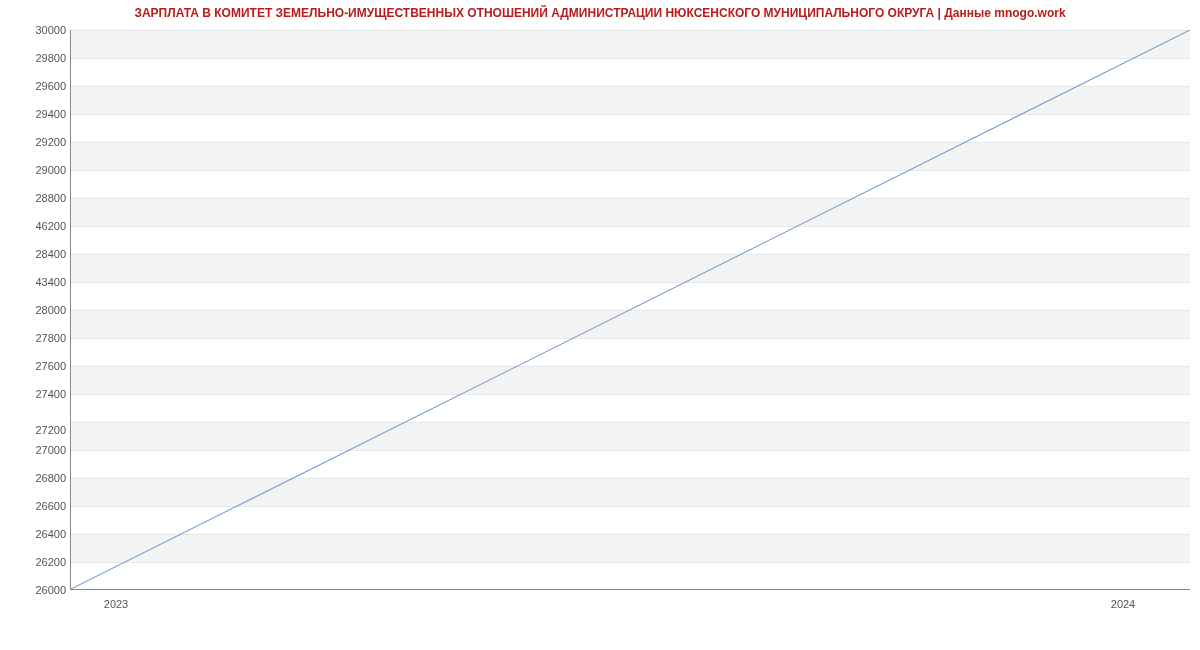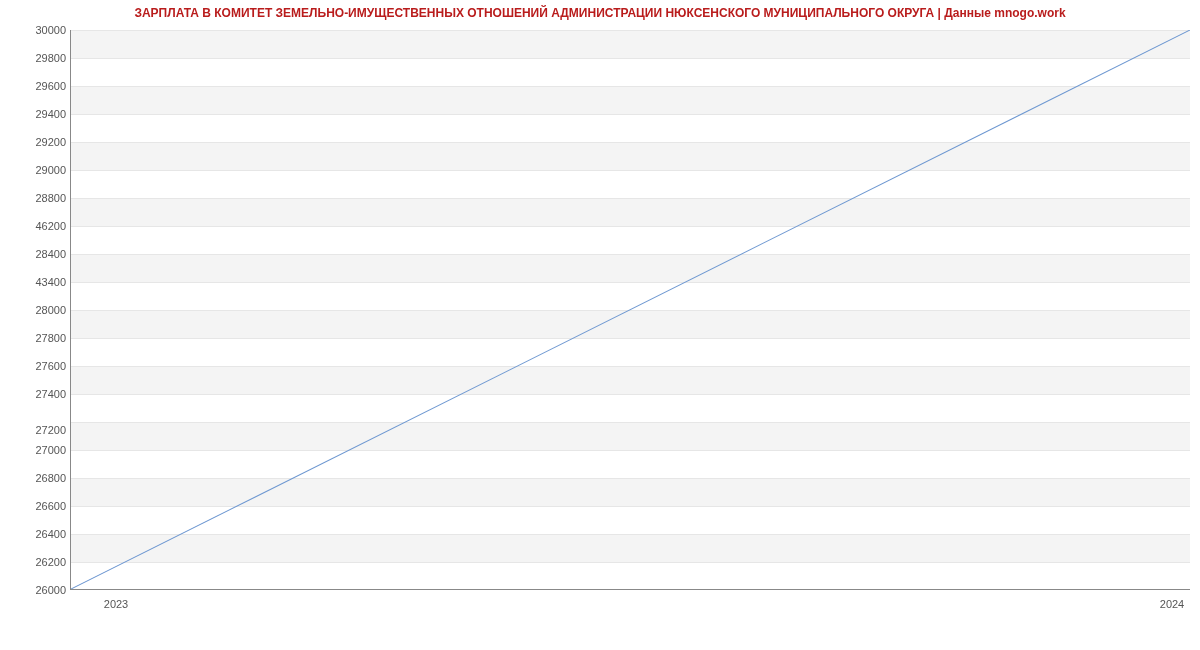--- a/index.html
+++ b/index.html
@@ -143,15 +143,15 @@
         <div class="grid-line" style="top: 28px;"></div>
         <div class="grid-line" style="top: 0px;"></div>
       </div>
     <svg class="line-svg" id="line-svg" viewBox="0 0 1000 1000" preserveAspectRatio="none">
       <polyline id="series-0" class="series-line" points="0.00,1000.00 1000.00,0.00" stroke="#6d97d1"></polyline>
     </svg>
   </div>
 
   <div id="x-ticks-holder">
       <div class="x-tick" style="left: 88px; margin-left: 28px;">2023</div>
-      <div class="x-tick" style="left: 1172px;">2024</div>
+      <div class="x-tick" style="left: 1123px;">2024</div>
     </div>
 </div>
 
 </body></html>

